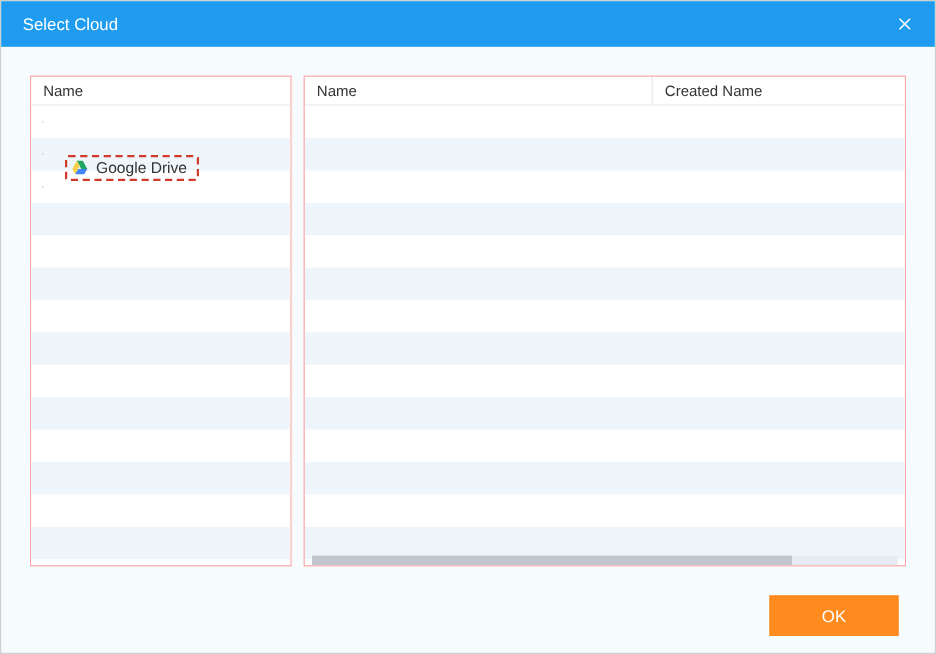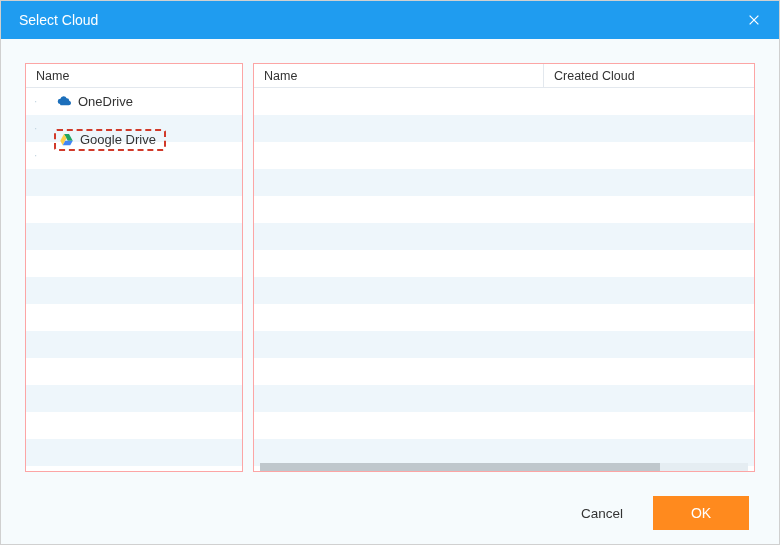--- a/index.html
+++ b/index.html
@@ -139,21 +139,21 @@
     color: #333;
     font-size: 13.5px;
     cursor: pointer;
     padding: 8px 10px;
   }
   .btn-ok {
     background: #ff8a1e;
     border: none;
     color: #fff;
     font-size: 14px;
-    width: 96px;
+    width: 108px;
     height: 34px;
     cursor: pointer;
   }
 </style>
 </head>
 <body>
 
 <div class="dialog">
 
   <div class="titlebar">
@@ -171,28 +171,20 @@
   <div class="content">
 
     <div class="pane pane-left">
       <div class="col-header">
         <span>Name</span>
       </div>
       <div class="rows">
 
         <div class="row">
           <span class="tree-dot">·</span>
-          <span class="tree-item">
-            <span class="icon">
-              <svg viewBox="0 0 24 24" width="16" height="16">
-                  <path fill="#1c6fbb" d="M6 15a4 4 0 0 1 .6-7.96A5 5 0 0 1 16 6.5a3.8 3.8 0 0 1 3.9 3.6A3.5 3.5 0 0 1 19 17H7a4 4 0 0 1-1-2z"></path>
-                </svg>
-            </span>
-            <span>OneDrive</span>
-          </span>
         </div>
 
         <div class="row stripe">
           <span class="tree-dot">·</span>
           <span class="tree-item tree-sel">
             <span class="icon">
               <svg viewBox="0 0 24 24" width="15" height="15">
                 <polygon fill="#1fa463" points="8,3 16,3 22,14 14,14"></polygon>
                 <polygon fill="#fcd04b" points="8,3 2,14 6,21 12,10"></polygon>
                 <polygon fill="#4285f4" points="6,21 18,21 22,14 10,14"></polygon>
@@ -219,21 +211,21 @@
         <div class="row stripe blank"></div>
       </div>
     </div>
 
     <div class="pane pane-right">
       <div class="col-header">
         <div class="col col-name2">
           <span>Name</span>
         </div>
         <div class="col col-created">
-          <span>Created Cloud</span>
+          <span>Created Name</span>
         </div>
       </div>
       <div class="rows">
         <div class="row blank"></div>
         <div class="row stripe blank"></div>
         <div class="row blank"></div>
         <div class="row stripe blank"></div>
         <div class="row blank"></div>
         <div class="row stripe blank"></div>
         <div class="row blank"></div>
@@ -247,17 +239,16 @@
 
         <div class="scroll-track">
           <div class="scroll-thumb"></div>
         </div>
       </div>
     </div>
 
   </div>
 
   <div class="footer">
-    <button class="btn-cancel">Cancel</button>
     <button class="btn-ok">OK</button>
   </div>
 
 </div>
 
 </body></html>

